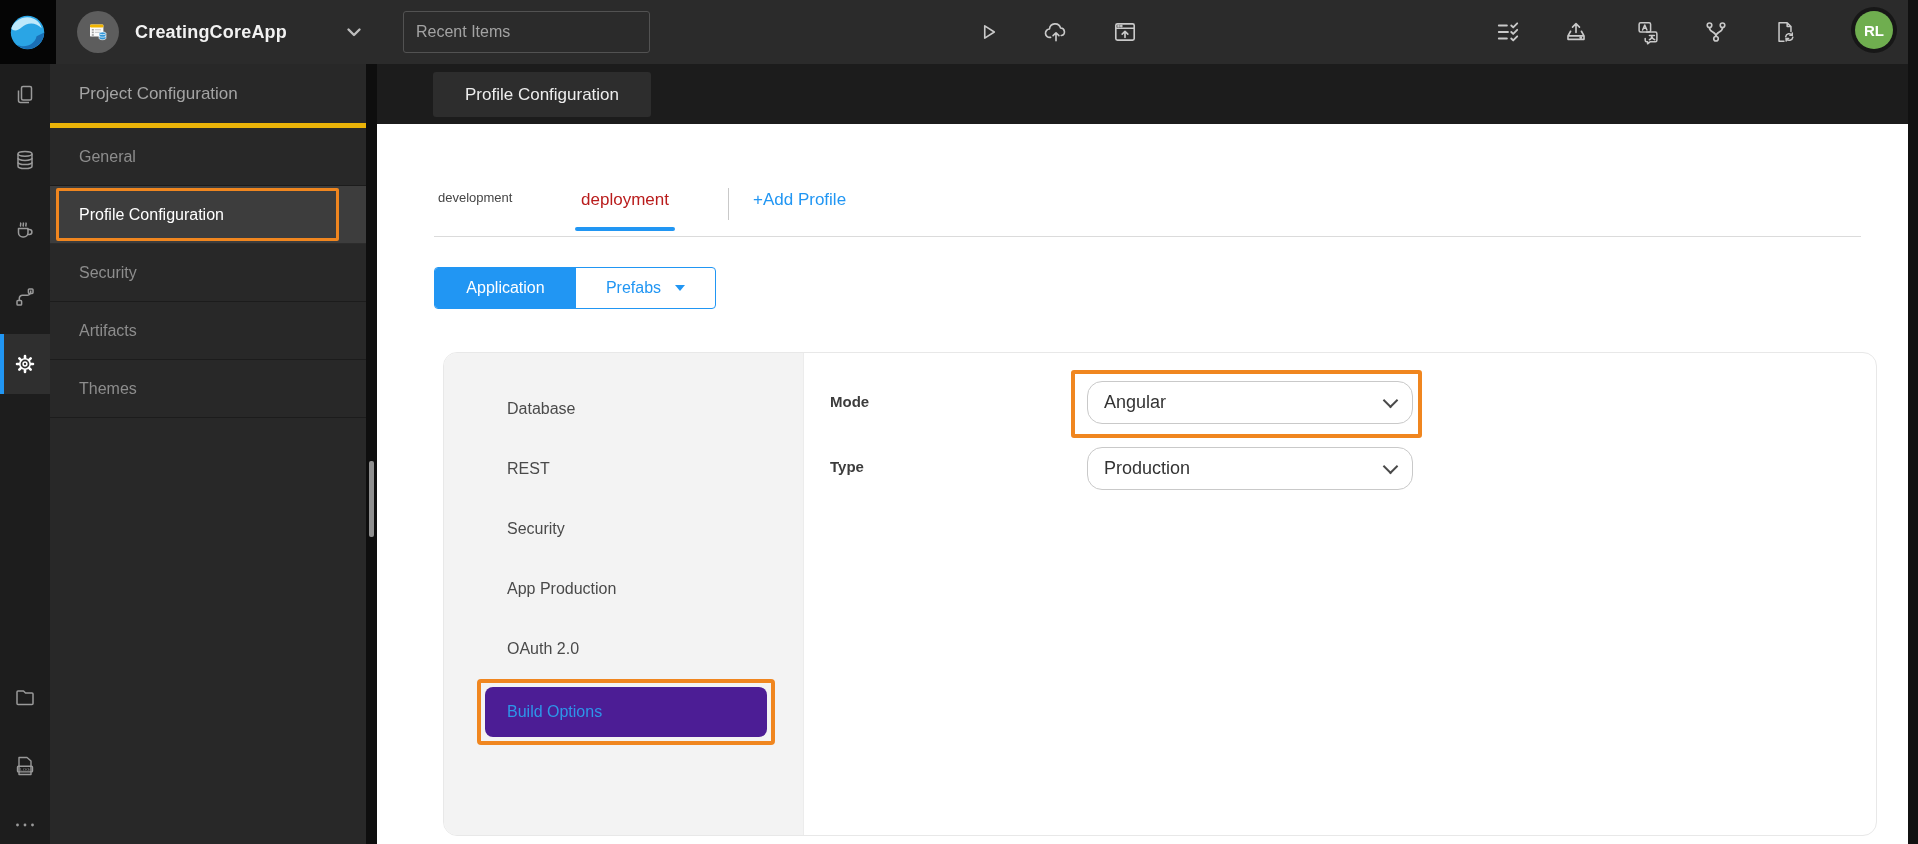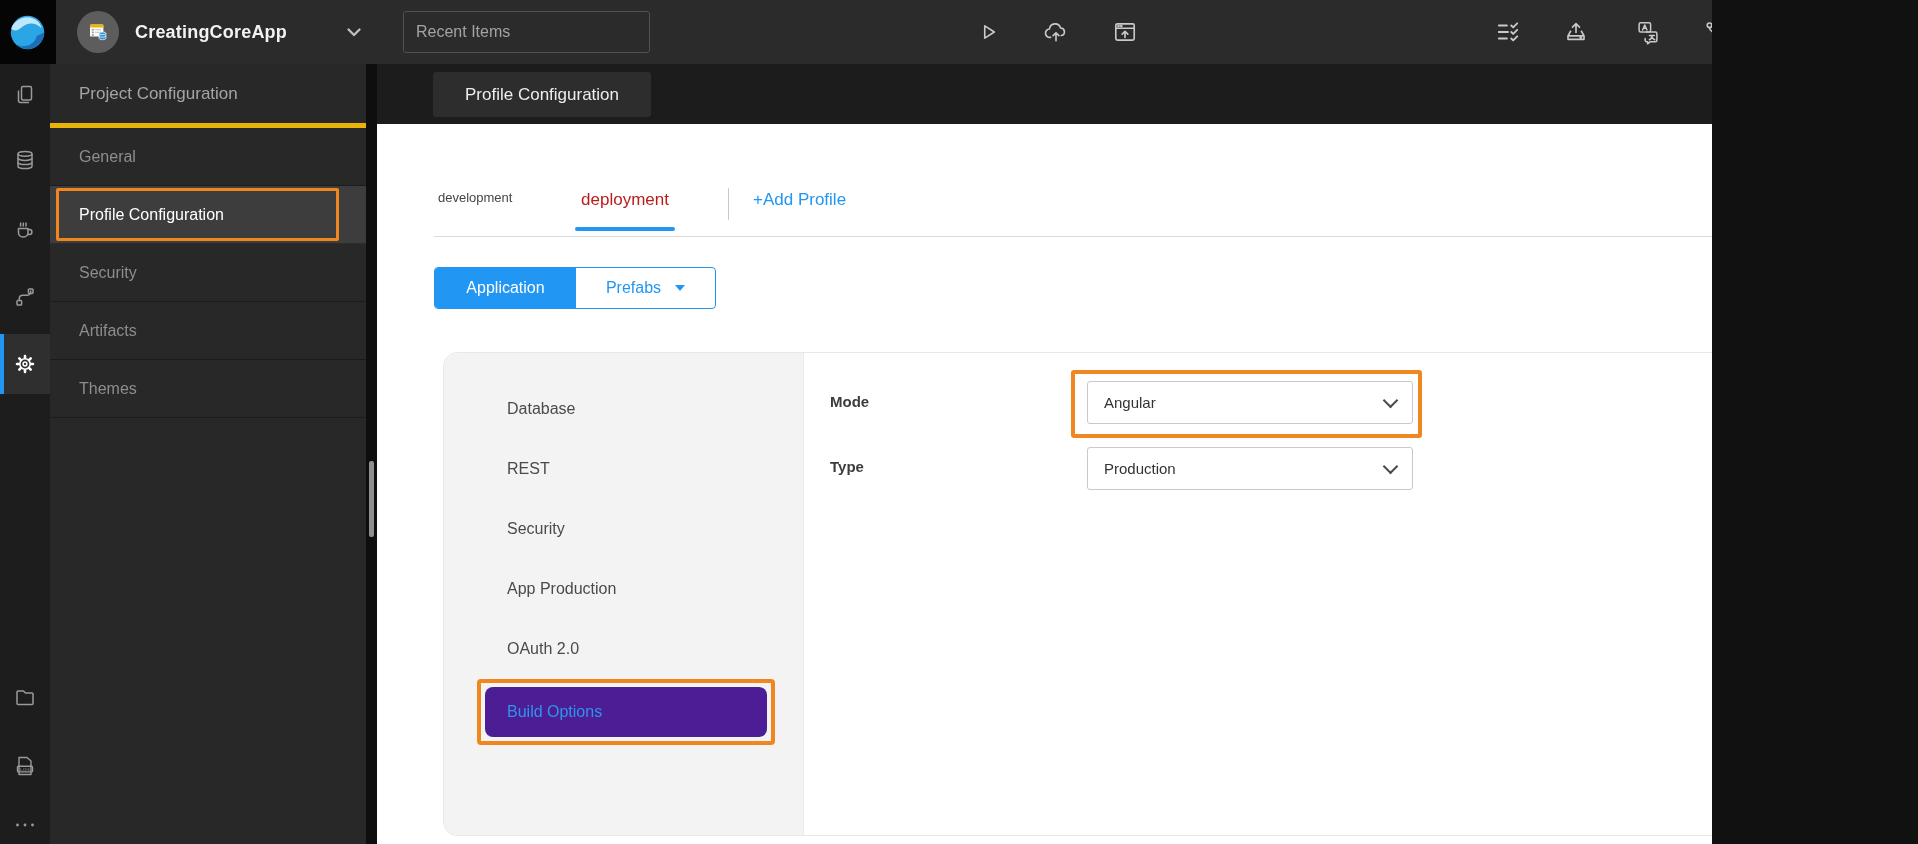--- a/index.html
+++ b/index.html
@@ -1,16 +1,16 @@
 <!DOCTYPE html>
 <html><head>
 <meta charset="utf-8">
 <style>
   html,body{margin:0;padding:0;background:#111;}
-  .screen{position:relative;width:1712px;height:844px;overflow:hidden;
+  .screen{position:relative;width:1908px;height:844px;overflow:hidden;
     font-family:"Liberation Sans",sans-serif;background:#fff;}
   
   .topbar{position:absolute;left:0;top:0;width:1918px;height:64px;background:#2b2b2b;z-index:5;}
   .logo-cell{position:absolute;left:0;top:0;width:56px;height:64px;background:#050505;
     display:flex;align-items:center;justify-content:center;cursor:pointer;}
   .app-chip{position:absolute;left:77px;top:11px;width:42px;height:42px;border-radius:50%;
     background:#5d5d5d;display:flex;align-items:center;justify-content:center;}
   .app-title{position:absolute;left:135px;top:0;height:64px;line-height:64px;
     color:#f2f2f2;font-size:18px;font-weight:600;letter-spacing:.2px;}
   .chev{position:absolute;left:342px;top:20px;width:24px;height:24px;color:#bdbdbd;cursor:pointer;}
@@ -67,22 +67,22 @@
     border-radius:13px 0 0 13px;border-right:1px solid #ececec;}
   .nav-it{position:absolute;left:63px;font-size:16px;color:#4a4a4a;cursor:pointer;}
   .bo-wrap{position:absolute;left:33px;top:326px;width:298px;height:66px;box-sizing:border-box;
     border:4px solid #f0861f;border-radius:4px;padding:4px;}
   .bo-pill{width:100%;height:100%;box-sizing:border-box;background:#4c1d95;border-radius:8px;
     display:flex;align-items:center;padding-left:22px;color:#2d96e9;font-size:16px;cursor:pointer;}
   .frm-lbl{position:absolute;left:386px;font-size:15px;font-weight:600;color:#3c3c3c;}
   .mode-wrap{position:absolute;left:627px;top:17px;width:351px;height:68px;box-sizing:border-box;
     border:4px solid #f0861f;border-radius:3px;}
   .sel{position:absolute;width:326px;height:43px;box-sizing:border-box;background:#fff;
-    border:1px solid #c9c9c9;border-radius:3px;display:flex;align-items:center;
-    justify-content:space-between;padding:0 16px;font-size:15px;color:#333;cursor:pointer;}
+    border:1px solid #c9c9c9;border-radius:15px;display:flex;align-items:center;
+    justify-content:space-between;padding:0 16px;font-size:18px;color:#333;cursor:pointer;}
   .sel-caret{width:9px;height:9px;border-right:2px solid #4a4a4a;border-bottom:2px solid #4a4a4a;
     transform:rotate(45deg);margin-top:-5px;flex:none;}
   .ic svg{display:block;width:100%;height:100%;}
 </style>
 </head>
 <body>
 
 <div class="screen">
 
   <header class="topbar">

